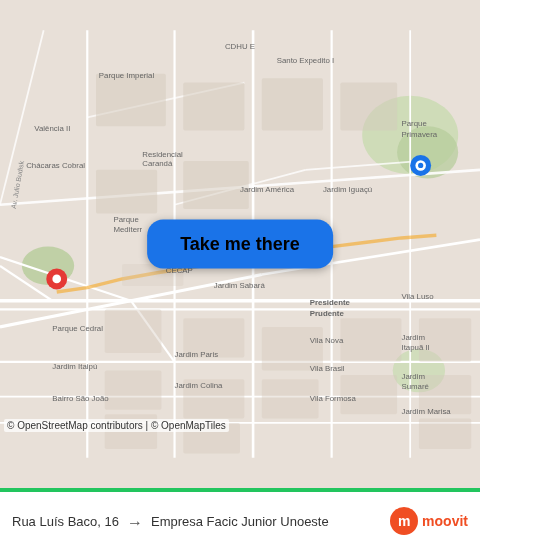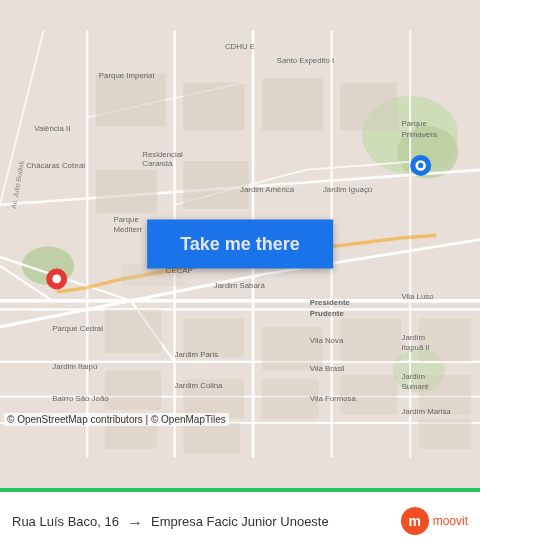--- a/index.html
+++ b/index.html
@@ -27,36 +27,36 @@
       height: 100%;
     }
 
     
     #take-me-there-btn {
       position: absolute;
       left: 50%;
       top: 50%;
       transform: translate(-50%, -50%);
       background: #1a73e8;
-      color: #e5e5e5;
+      color: #000000;
       border: none;
-      border-radius: 0;
+      border-radius: 16px;
       padding: 14px 33px;
       font-size: 18px;
       font-weight: bold;
       cursor: pointer;
       white-space: nowrap;
       box-shadow: 0 2px 8px rgba(0,0,0,0.3);
       z-index: 10;
     }
 
     
     #attribution {
       position: absolute;
-      bottom: 62px;
+      bottom: 56px;
       left: 4px;
       font-size: 10px;
       color: #333;
       background: rgba(255,255,255,0.75);
       padding: 1px 3px;
       border-radius: 2px;
       z-index: 5;
     }
 
     
@@ -105,22 +105,22 @@
       border-radius: 50%;
       display: flex;
       align-items: center;
       justify-content: center;
       color: #fff;
       font-size: 14px;
       font-weight: bold;
     }
 
     #moovit-text {
-      font-size: 12px;
-      font-weight: normal;
+      font-size: 14px;
+      font-weight: bold;
       color: #f04e23;
     }
   </style>
 </head>
 <body>
 
 <div id="app">
 
   <div id="map-container">
 

